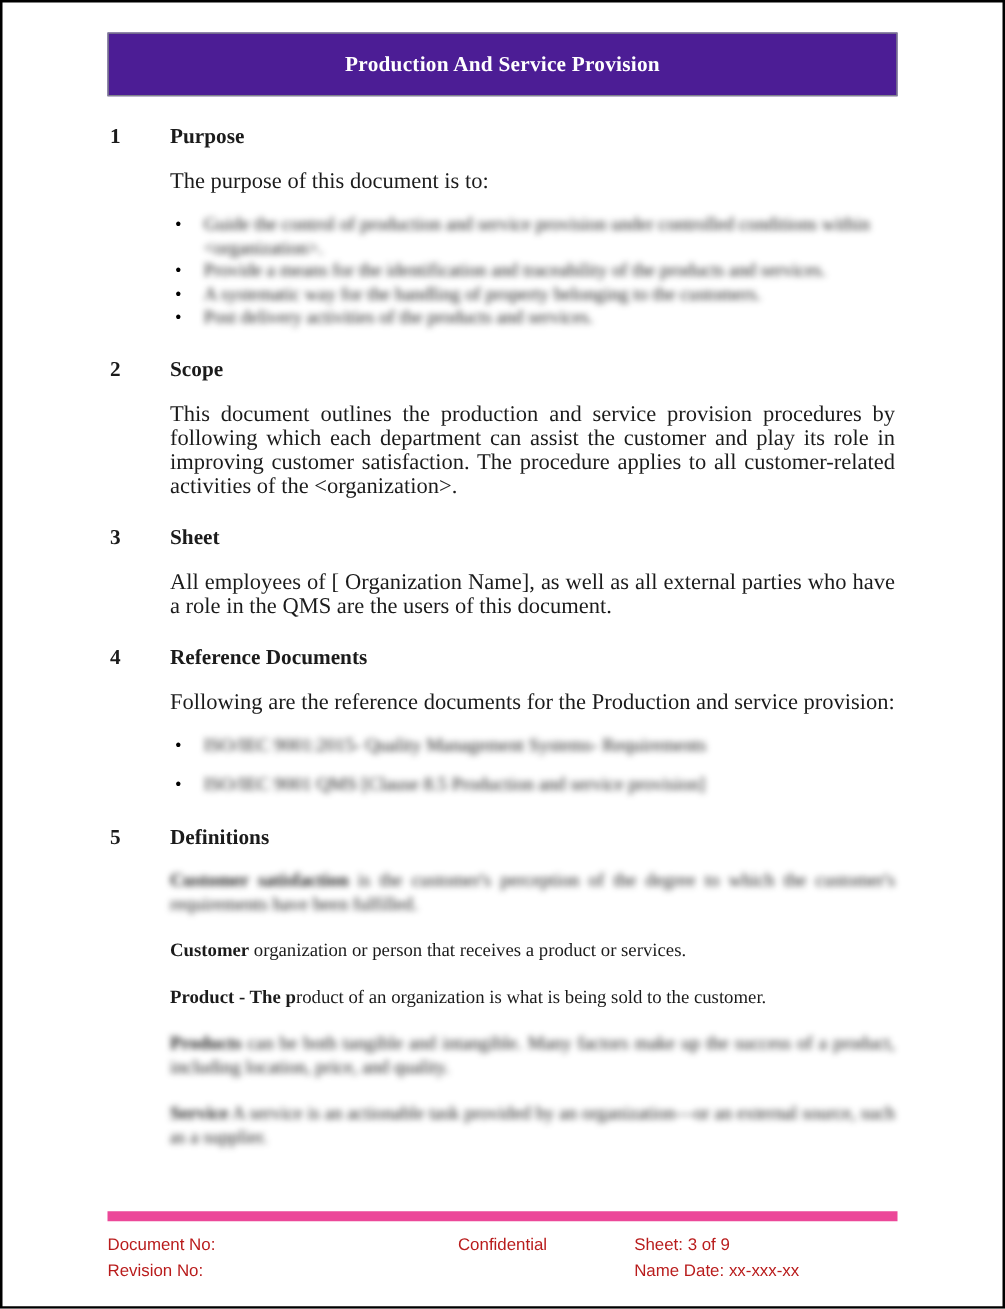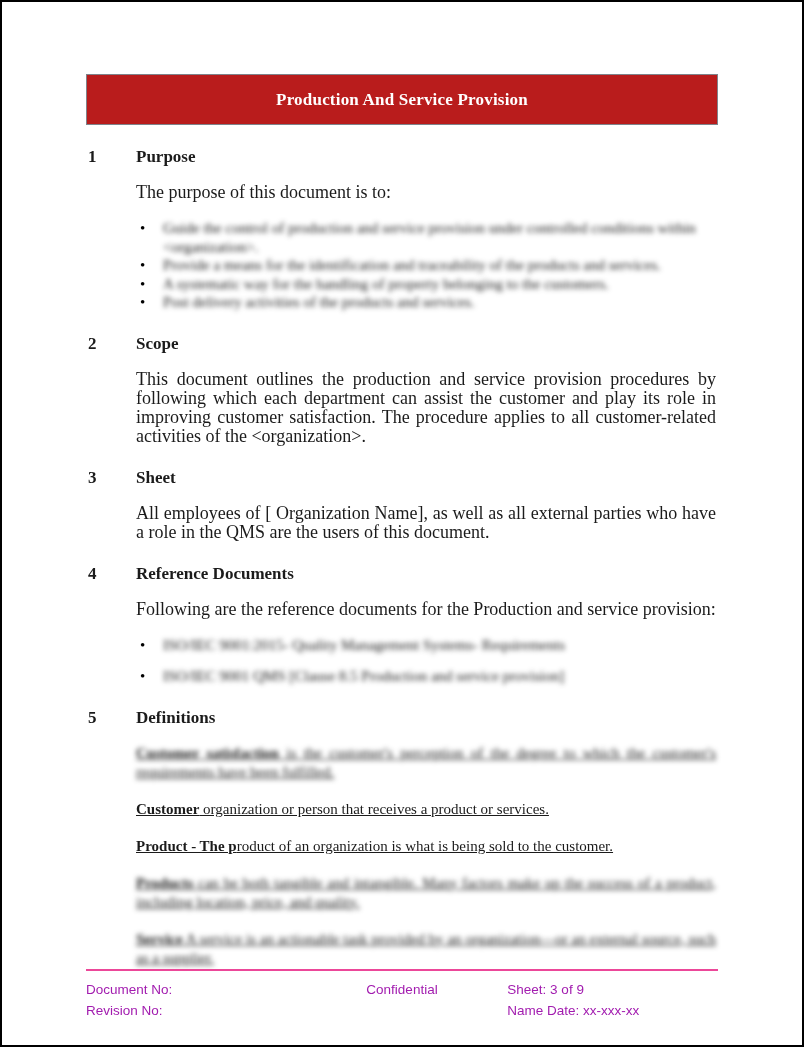--- a/index.html
+++ b/index.html
@@ -6,23 +6,23 @@
   .page{
     position:relative;
     width:800px;height:1043px;
     border:2px solid #000;
     background:#ffffff;
     font-family:"Liberation Serif", serif;
     color:#1b1b1b;
     overflow:hidden;
   }
   .banner{
-    margin:72px 84px 0 84px;
+    margin:24px 84px 0 84px;
     height:49px;
-    background:#b91c1c;
+    background:#4c1d95;
     border:1px solid #7F838B;
     display:flex;align-items:center;justify-content:center;
   }
   .banner-title{
     color:#ffffff;
     font-weight:bold;
     font-size:17px;
     letter-spacing:.2px;
   }
   .content{
@@ -55,31 +55,31 @@
     padding-left:27px;
   }
   ul.bullets li::before{
     content:"\2022";
     position:absolute;
     left:4px;top:0;
     color:#000;
   }
   ul.bullets.spaced li{margin-bottom:13px;}
   .blur{filter:blur(2.6px);}
-  .def{margin:0 0 18px 48px;font-size:15px;line-height:19px;text-align:justify;text-decoration:underline;}
+  .def{margin:0 0 18px 48px;font-size:15px;line-height:19px;text-align:justify;}
   .def .blurry{filter:blur(2.6px);}
   .footer{
     position:absolute;
     left:84px;right:84px;
     top:967px;
-    border-top:2px solid #ec4899;
+    border-top:8px solid #ec4899;
     padding-top:8px;
     font-family:"Liberation Sans", sans-serif;
     font-size:13.5px;
-    color:#a21caf;
+    color:#b91c1c;
     line-height:21px;
   }
   .footer-row{
     display:grid;
     grid-template-columns:1fr 1fr 1fr;
   }
   .f-left{text-align:left;}
   .f-center{text-align:center;}
   .f-right{text-align:left;}
 </style>

